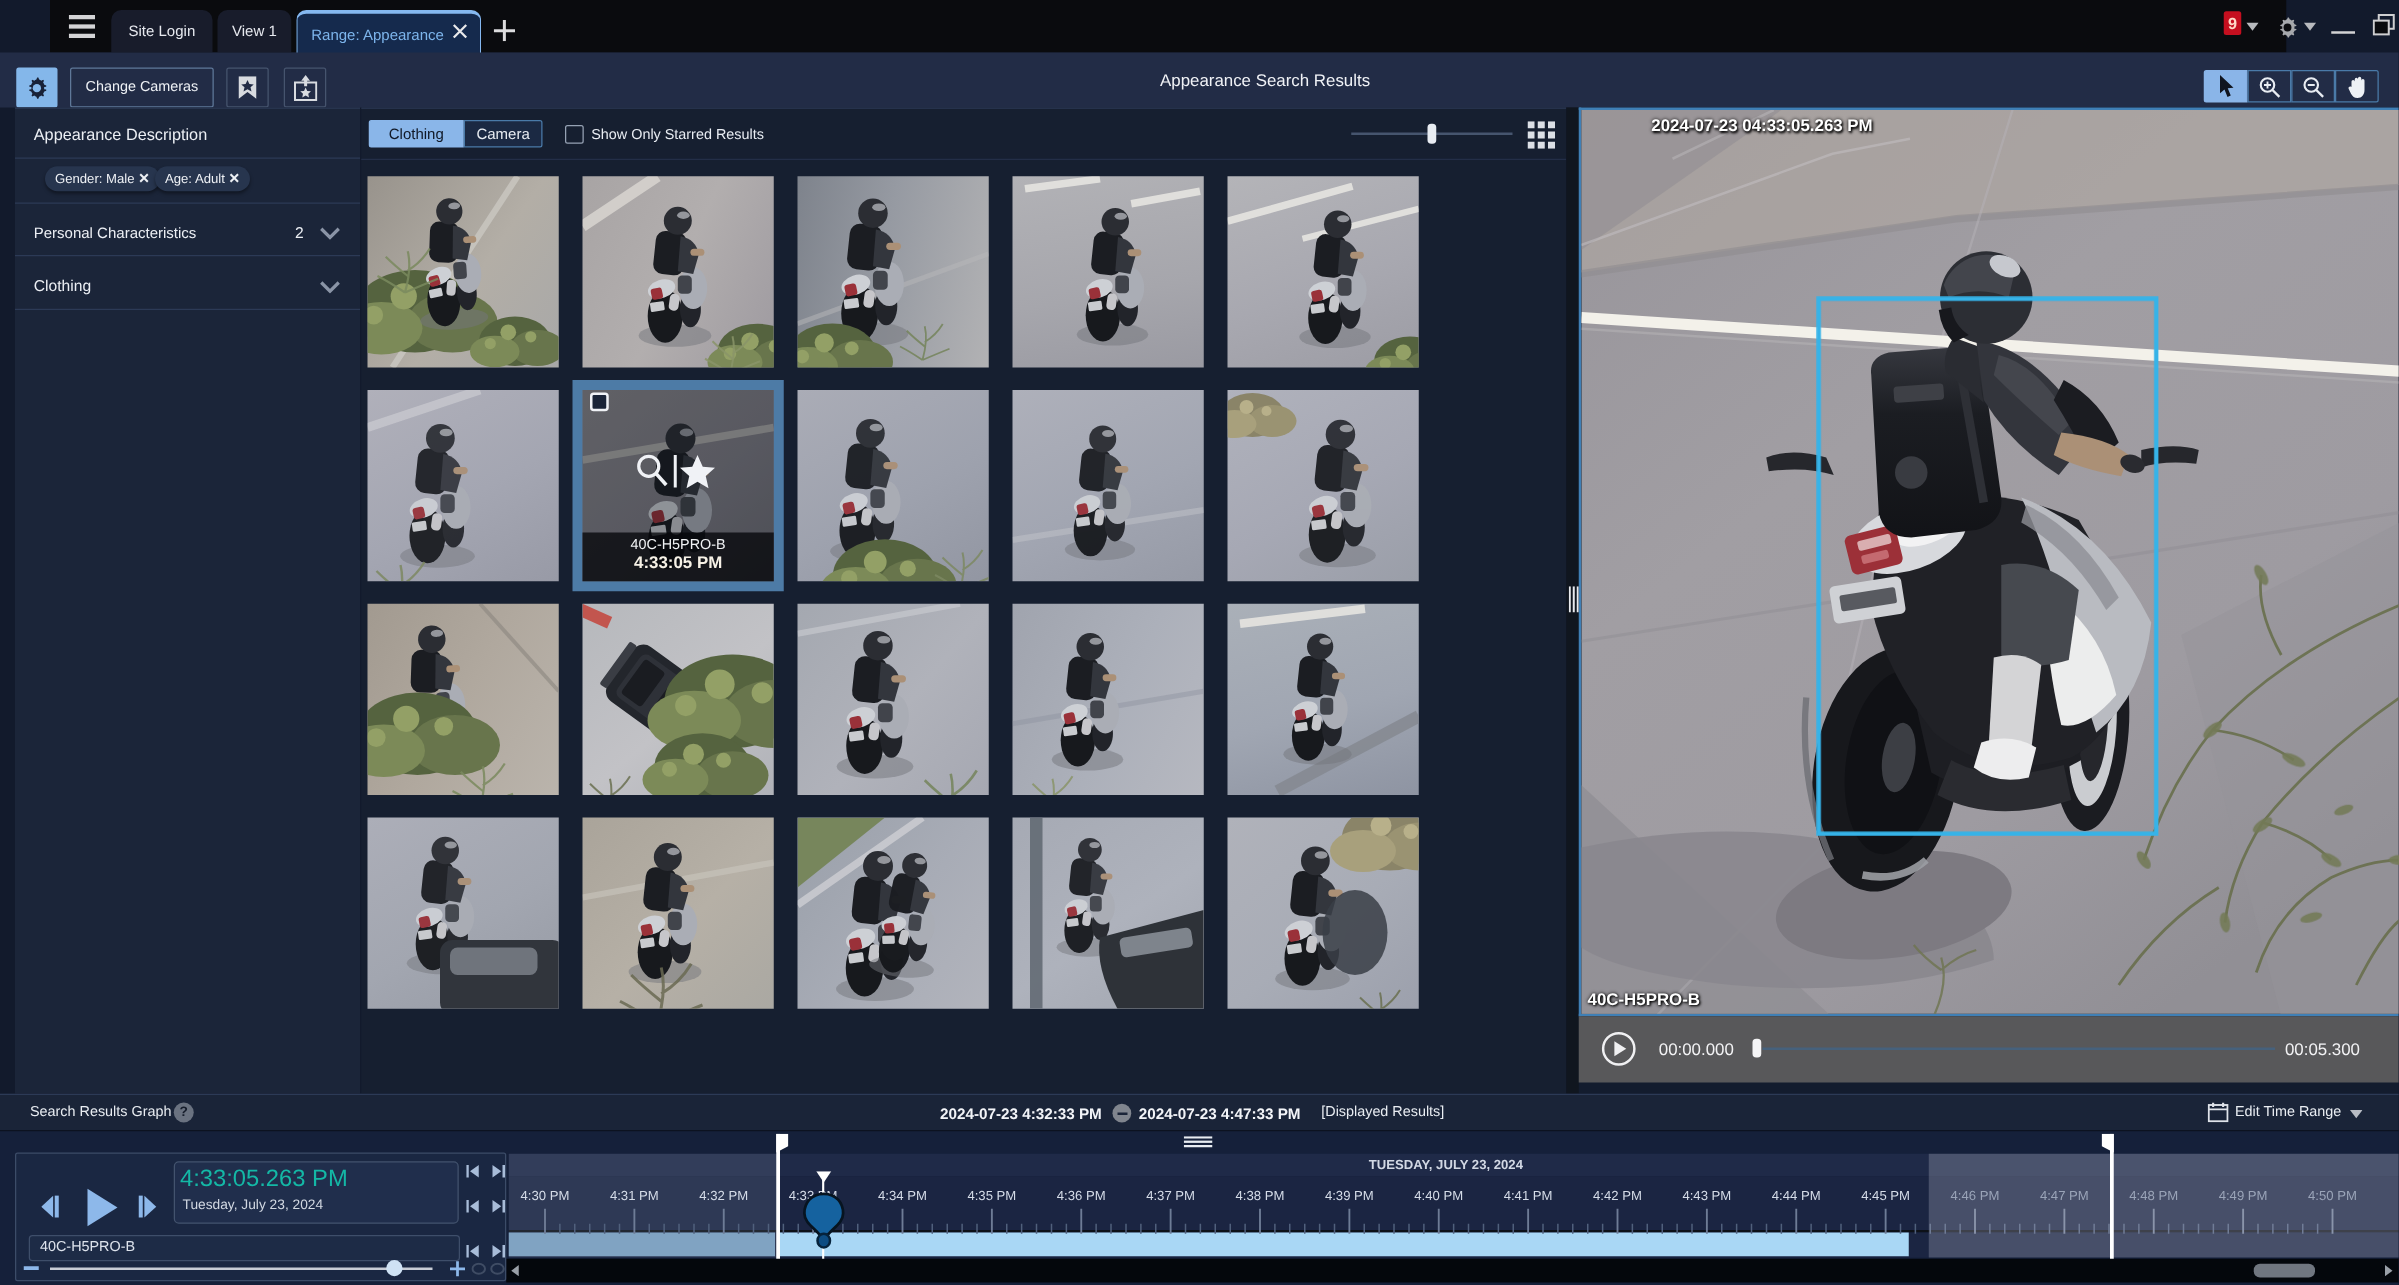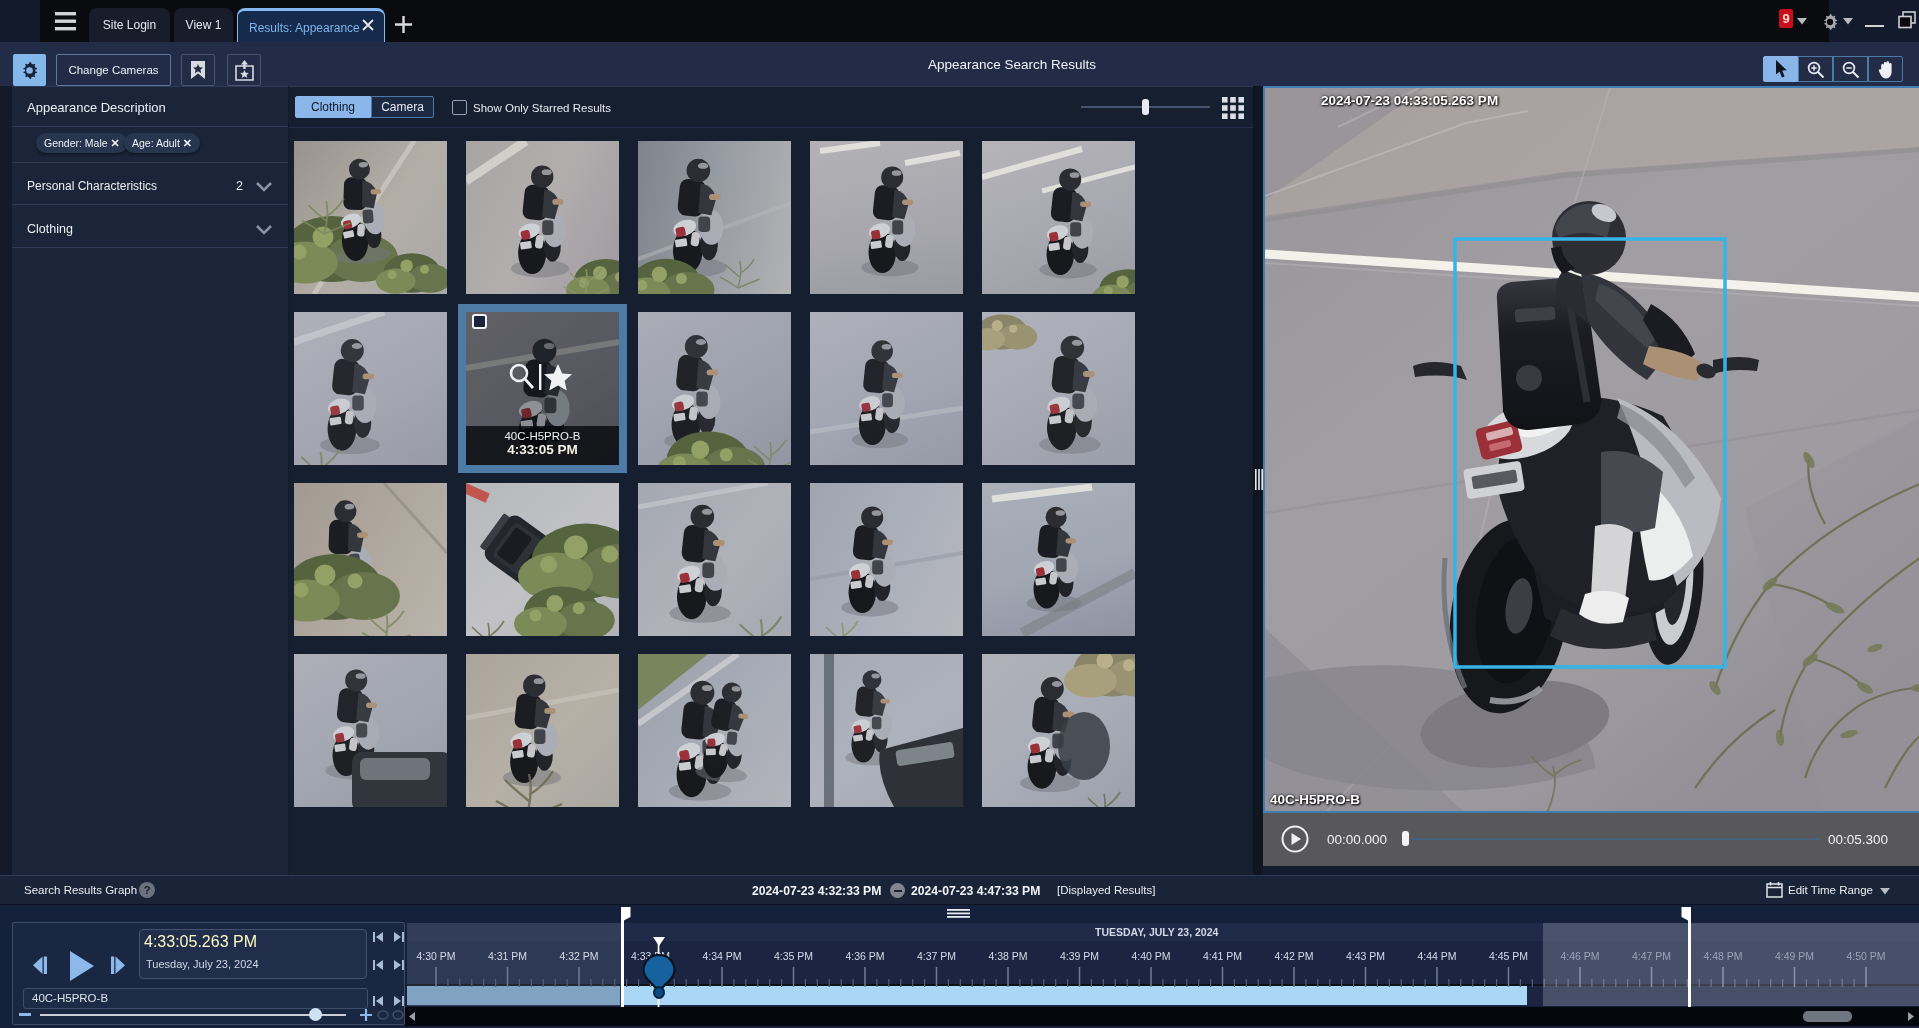--- a/index.html
+++ b/index.html
@@ -55,21 +55,21 @@
 <div class="abs" style="left:0;top:0;width:1789px;height:42px;background:#0a0b0e;margin-left:40px;">
   <svg class="abs" style="left:15px;top:12px;" width="22" height="19" viewBox="0 0 22 19">
     <rect x="0" y="0" width="21" height="3.4" fill="#d4d4d6"></rect>
     <rect x="0" y="7.5" width="21" height="3.4" fill="#d4d4d6"></rect>
     <rect x="0" y="15" width="21" height="3.4" fill="#d4d4d6"></rect>
   </svg>
   <div class="tb-tab" style="left:49px;width:81px;">Site Login</div>
   <div class="tb-tab" style="left:134px;width:59px;">View 1</div>
   <div class="tb-tab" style="left:197px;width:148px;height:36px;background:#152a4d;
        border:1px solid #85b8f0;border-bottom:none;border-top-width:3px;color:#7db5ec;
-       justify-content:flex-start;padding-left:11px;">Results: Appearance</div>
+       justify-content:flex-start;padding-left:11px;">Range: Appearance</div>
   <svg class="abs" style="left:322px;top:19px;" width="12" height="12" viewBox="0 0 12 12">
     <path d="M1 1 L11 11 M11 1 L1 11" stroke="#e8e8ea" stroke-width="1.8"></path>
   </svg>
   <svg class="abs" style="left:355px;top:16px;" width="17" height="17" viewBox="0 0 17 17">
     <path d="M8.5 0 V17 M0 8.5 H17" stroke="#dcdcde" stroke-width="2.4"></path>
   </svg>
   <div class="abs" style="left:1739px;top:9px;width:14px;height:19px;background:#c50f1f;
        border-radius:2px;color:#ffd9c8;font-size:13px;font-weight:bold;text-align:center;line-height:19px;">9</div>
   <svg class="abs" style="left:1757px;top:18px;" width="10" height="7" viewBox="0 0 10 7">
     <path d="M0 0 L10 0 L5 6.5 Z" fill="#b8babe"></path>
@@ -690,21 +690,21 @@
   <svg class="abs" style="left:20px;top:25px;" width="110" height="36" viewBox="0 0 110 36">
     <g fill="#8db8ea">
     <path d="M9.5 8.5 L9.5 26 L0 17.3 Z"></path>
     <rect x="10.8" y="8.5" width="3.2" height="17.5"></rect>
     <path d="M37 3 L37 33 L61 18 Z"></path>
     <rect x="78" y="8.5" width="3.2" height="17.5"></rect>
     <path d="M82.5 8.5 L82.5 26 L92 17.3 Z"></path>
     </g>
       </svg>
   <div class="abs" style="left:126px;top:6px;width:228px;height:50px;background:#202e4c;border:1px solid #43536e;border-radius:4px;">
-    <div class="abs" style="left:4px;top:3px;color:#fef9c3;font-size:16px;">4:33:05.263 PM</div>
+    <div class="abs" style="left:4px;top:3px;color:#14b8a6;font-size:19px;">4:33:05.263 PM</div>
     <div class="abs" style="left:6px;top:28px;color:#d2d8e2;font-size:11px;">Tuesday, July 23, 2024</div>
   </div>
   <svg class="abs" style="left:360px;top:8px;" width="31" height="12" viewBox="0 0 31 12">
     <g fill="#a8bcd8">
           <rect x="0" y="1" width="2" height="10"></rect>
           <path d="M10 1 L10 11 L3 6 Z"></path>
     <path d="M21 1 L21 11 L28 6 Z"></path>
           <rect x="29" y="1" width="2" height="10"></rect>
         </g>
       </svg>

